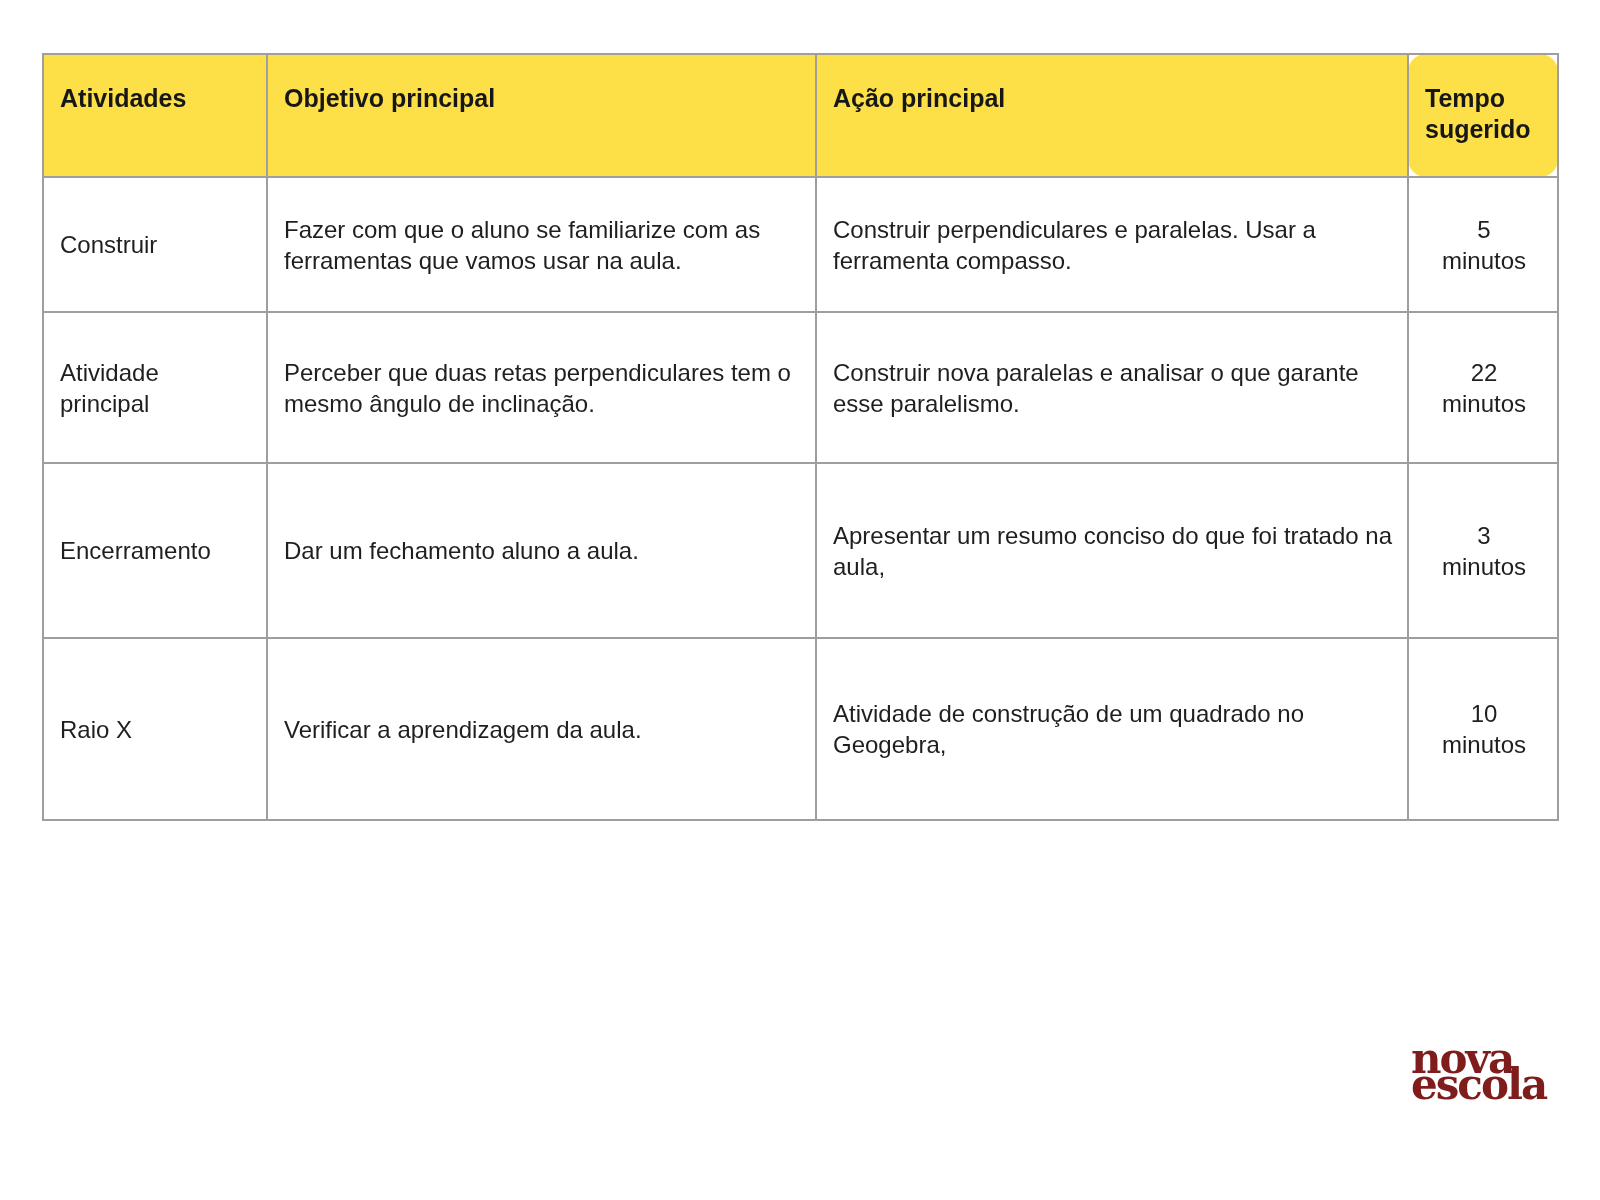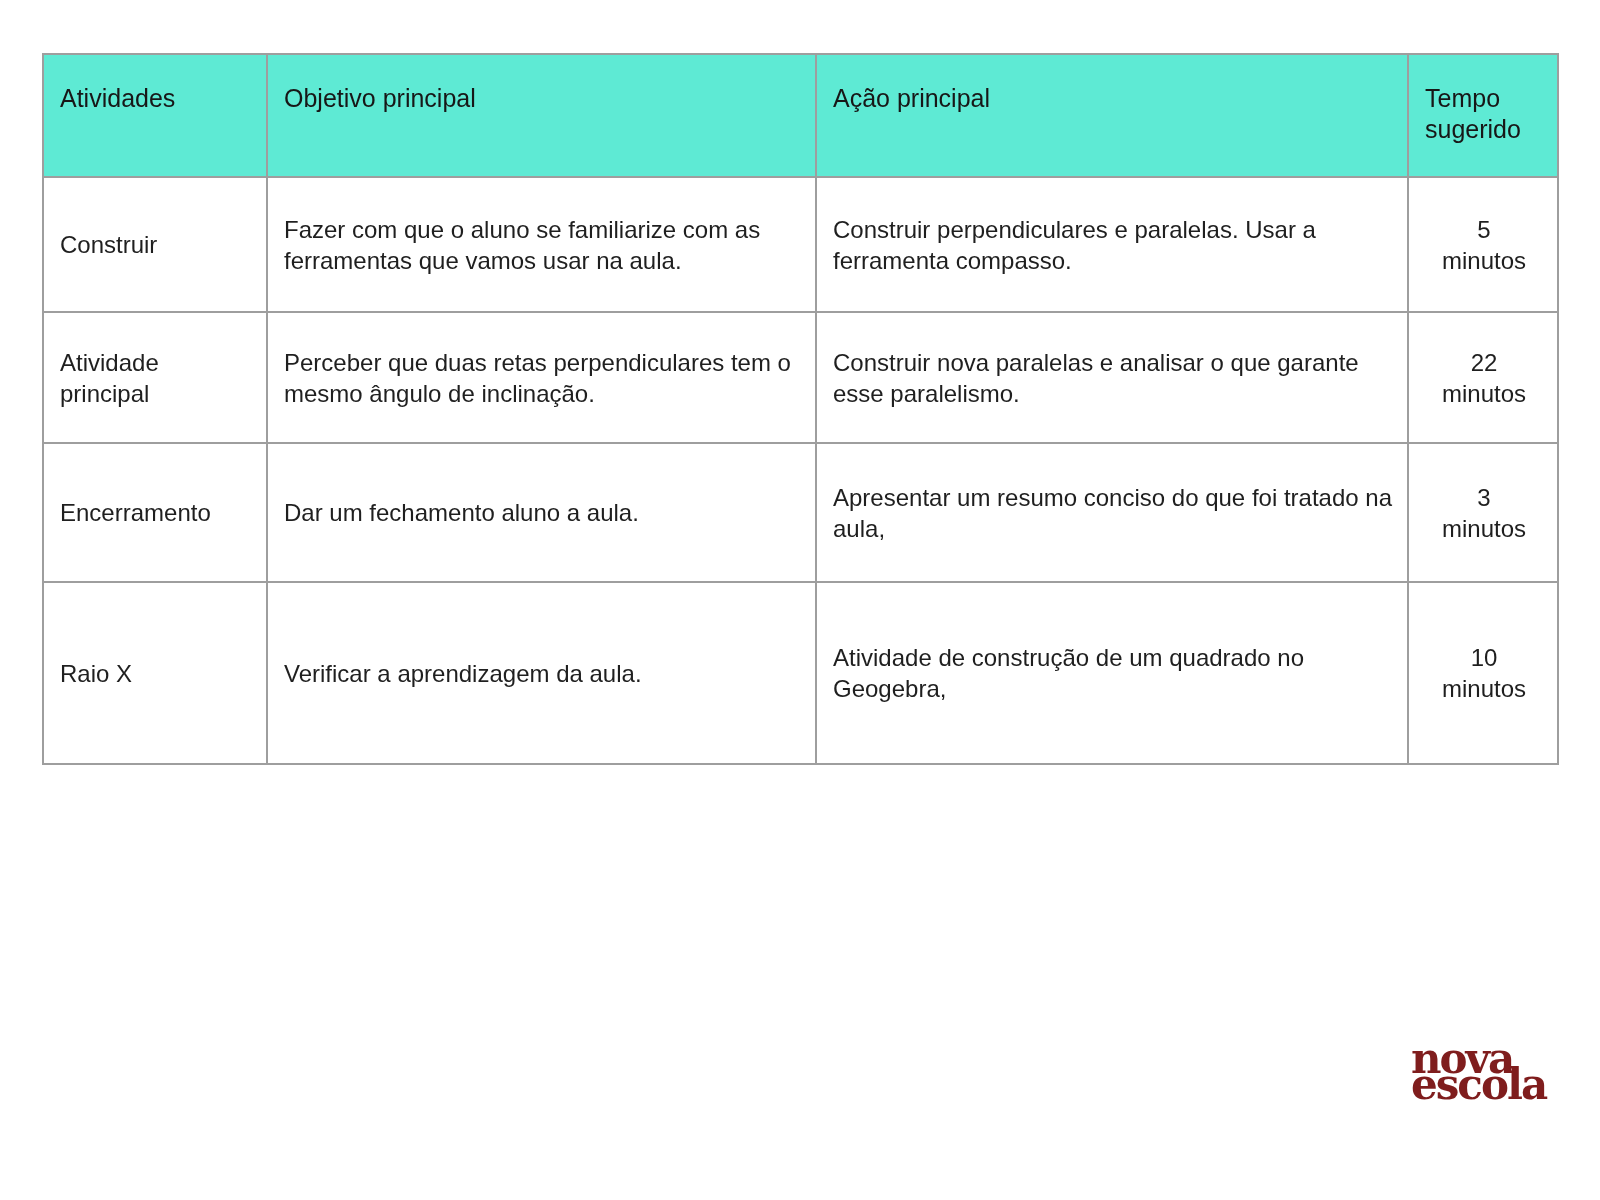--- a/index.html
+++ b/index.html
@@ -28,49 +28,49 @@
     border-collapse: collapse;
     table-layout: fixed;
   }
   table.lesson-table th,
   table.lesson-table td {
     border: 2px solid #9e9e9e;
     box-sizing: border-box;
     word-wrap: break-word;
   }
   table.lesson-table th {
-    background: #5eead4;
+    background: #fde047;
     text-align: left;
     vertical-align: top;
     font-size: 25px;
     line-height: 31px;
-    font-weight: 400;
+    font-weight: 700;
     padding: 28px 12px 0 16px;
     color: #171717;
   }
   table.lesson-table td {
     background: #ffffff;
     vertical-align: middle;
     font-size: 24px;
     line-height: 31px;
     font-weight: 400;
     padding: 12px 14px 12px 16px;
   }
   tr.header-row   { height: 123px; }
   tr.row-0        { height: 135px; }
-  tr.row-1        { height: 131px; margin-top: 31px; }
+  tr.row-1        { height: 151px; margin-top: 31px; }
   tr.row-2        { height: 132px; }
-  tr.row-3        { height: 139px; }
+  tr.row-3        { height: 175px; }
   tr.row-4        { height: 182px; }
   td.time-cell {
     text-align: center;
     padding-left: 4px;
     padding-right: 4px;
   }
-  th.time-head { padding-left: 14px; }
+  th.time-head { padding-left: 14px; border-radius: 18px; }
   .logo {
     position: absolute;
     left: 1411px;
     top: 1046px;
     font-family: "DejaVu Serif", "Liberation Serif", serif;
     font-weight: 700;
     font-size: 42px;
     line-height: 26px;
     letter-spacing: -2px;
     color: #7f1d1d;

